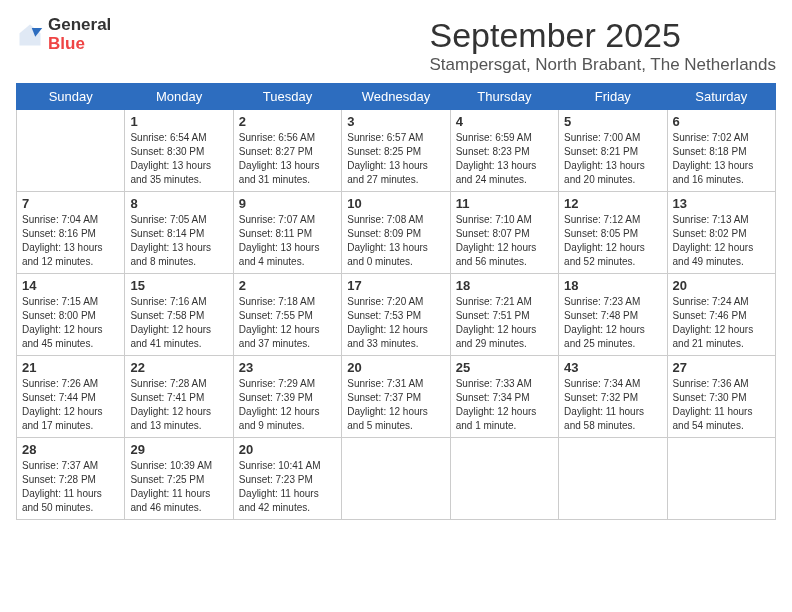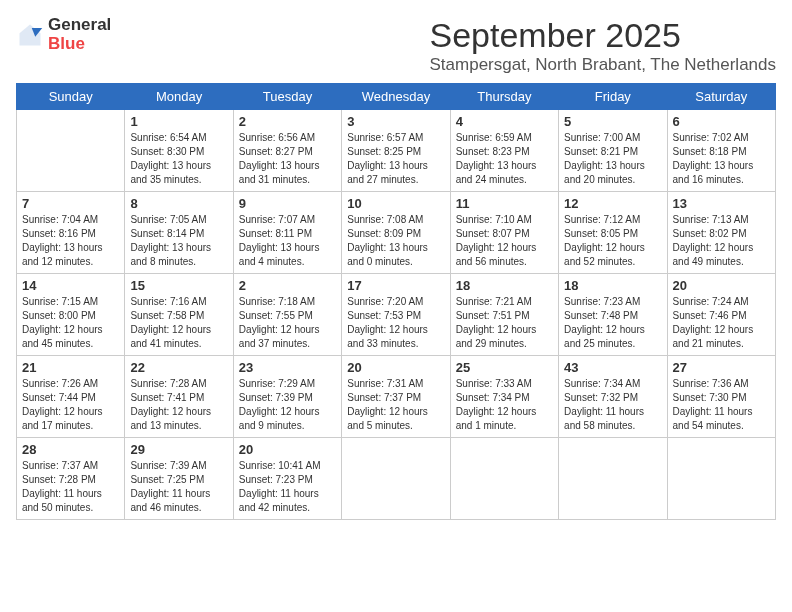--- a/index.html
+++ b/index.html
@@ -300,21 +300,21 @@
       </tr>
       <tr>
         <td>
           <span class="day-number">28</span>
           <div class="cell-text">Sunrise: 7:37 AM
 Sunset: 7:28 PM
 Daylight: 11 hours and 50 minutes.</div>
         </td>
         <td>
           <span class="day-number">29</span>
-          <div class="cell-text">Sunrise: 7:39 AM
+          <div class="cell-text">Sunrise: 10:39 AM
 Sunset: 7:25 PM
 Daylight: 11 hours and 46 minutes.</div>
         </td>
         <td>
           <span class="day-number">20</span>
           <div class="cell-text">Sunrise: 10:41 AM
 Sunset: 7:23 PM
 Daylight: 11 hours and 42 minutes.</div>
         </td>
         <td class="empty-cell"></td>

